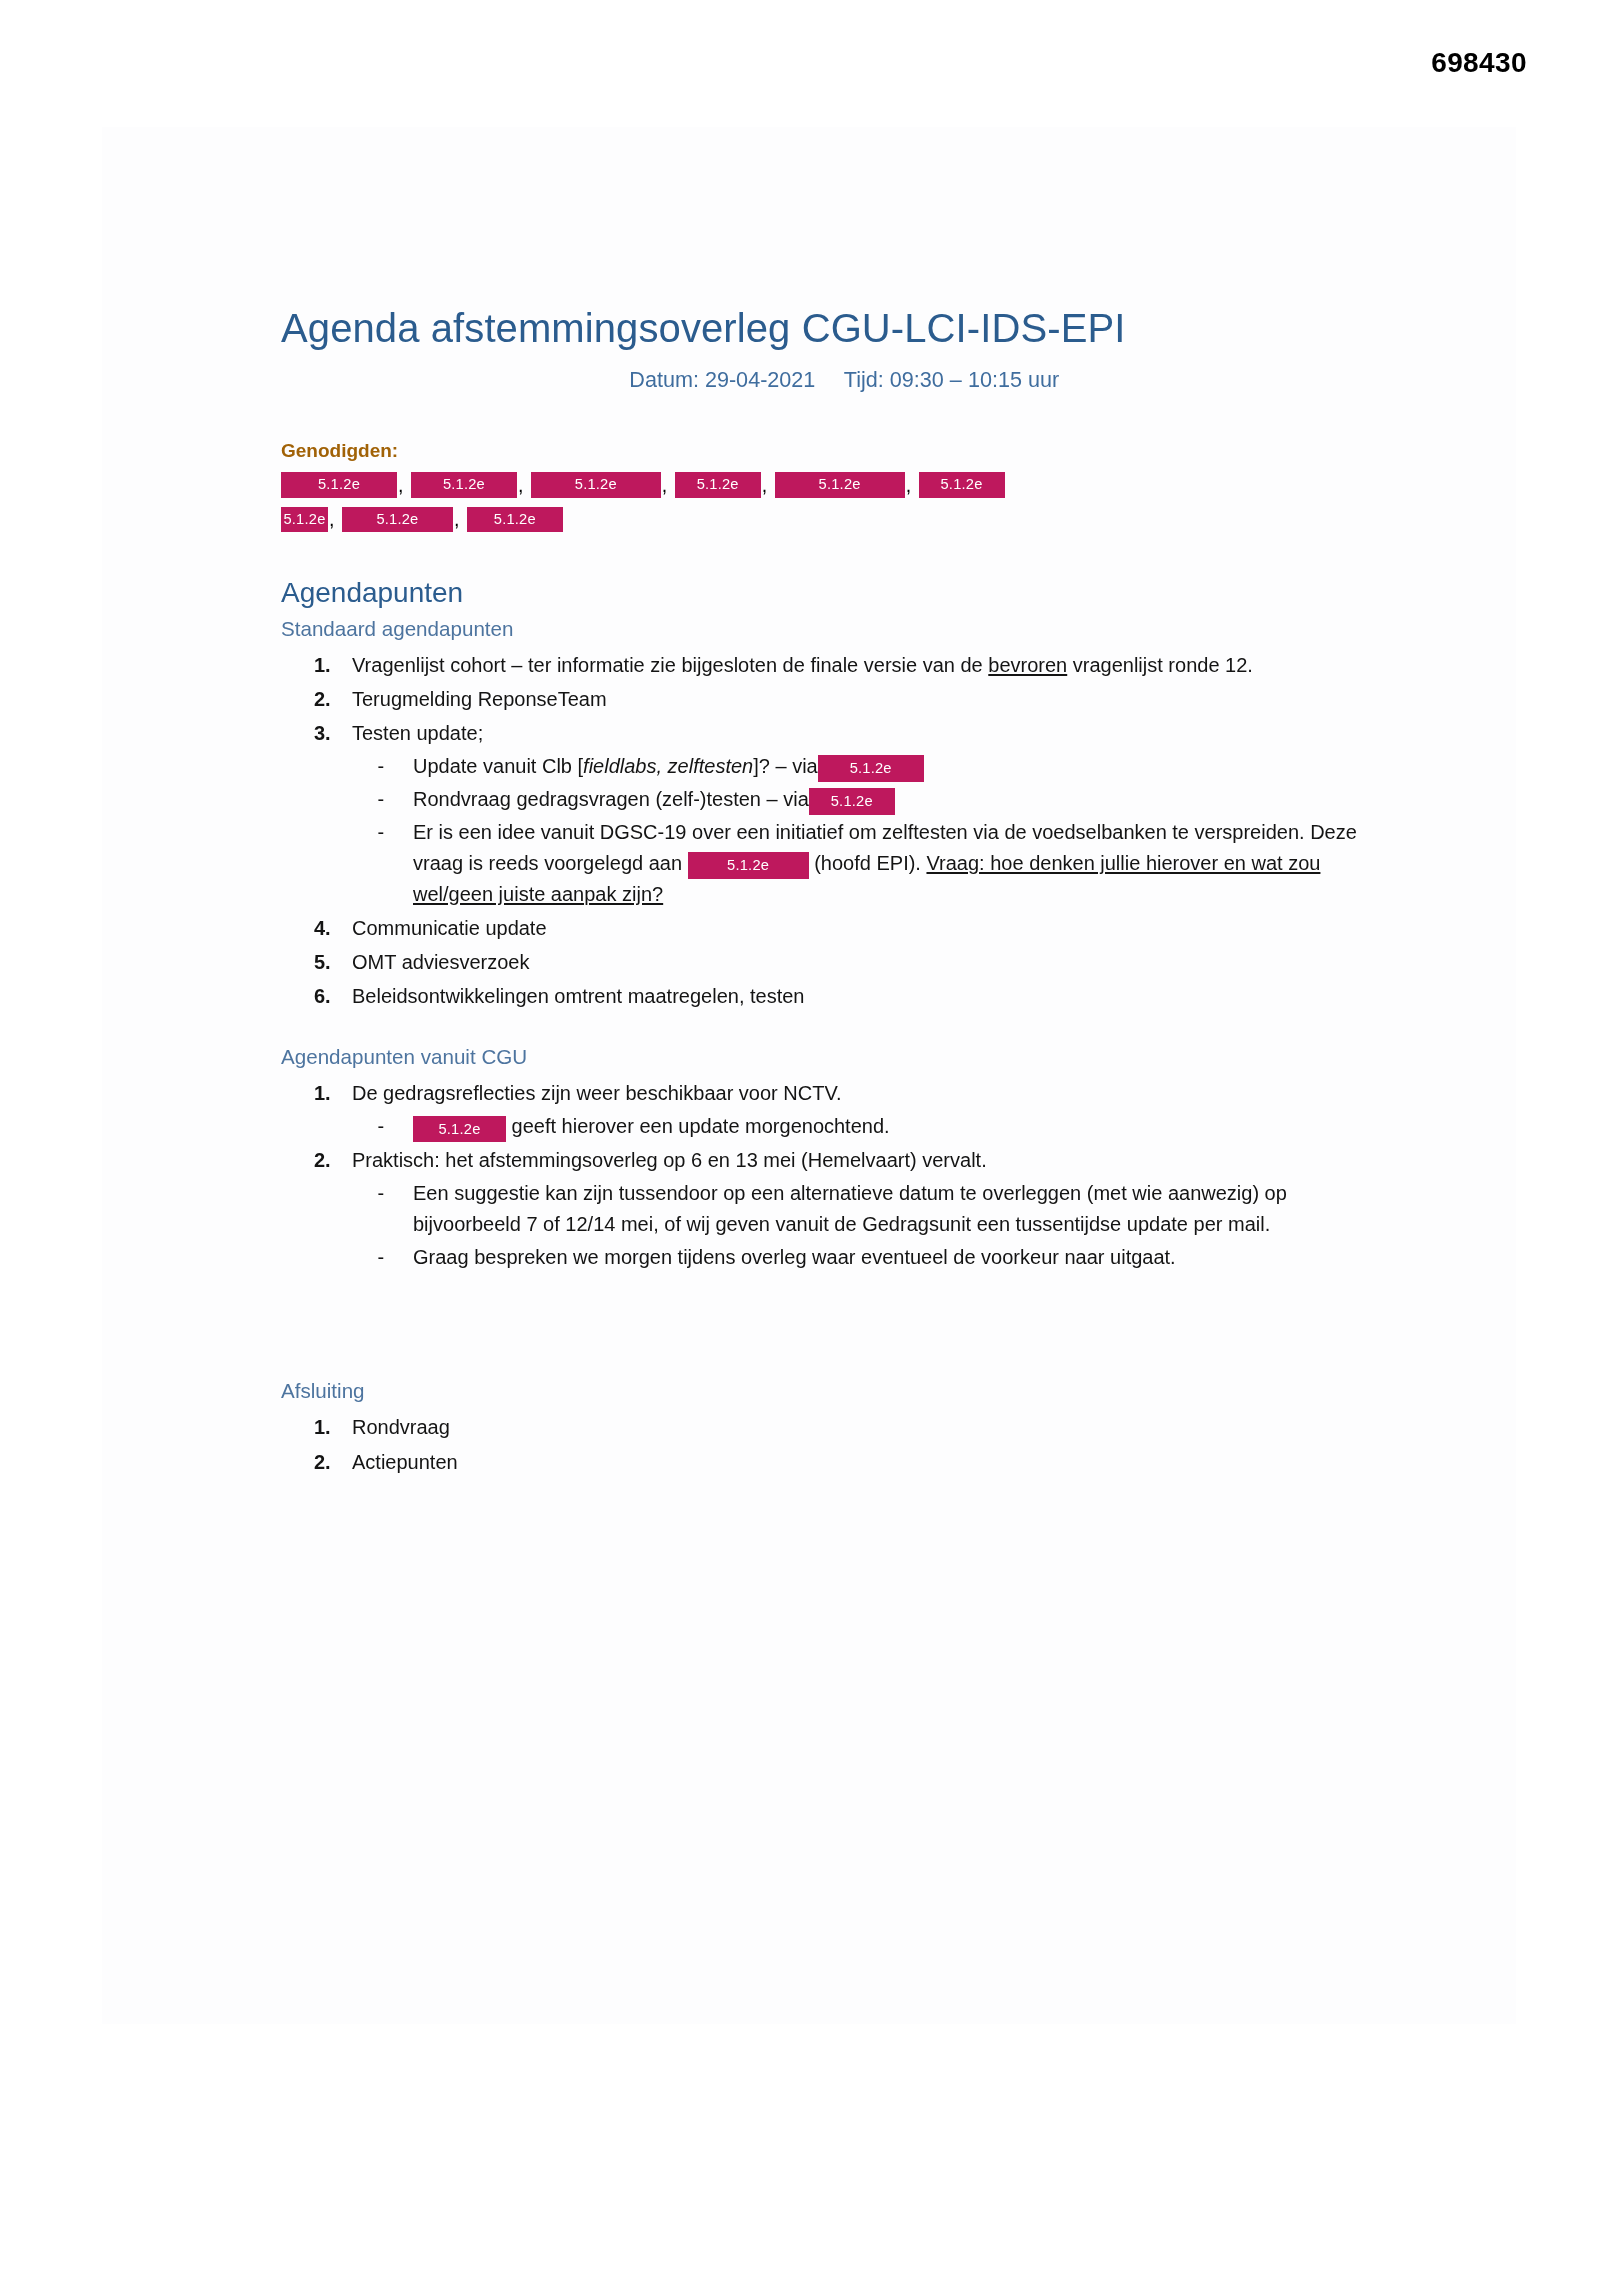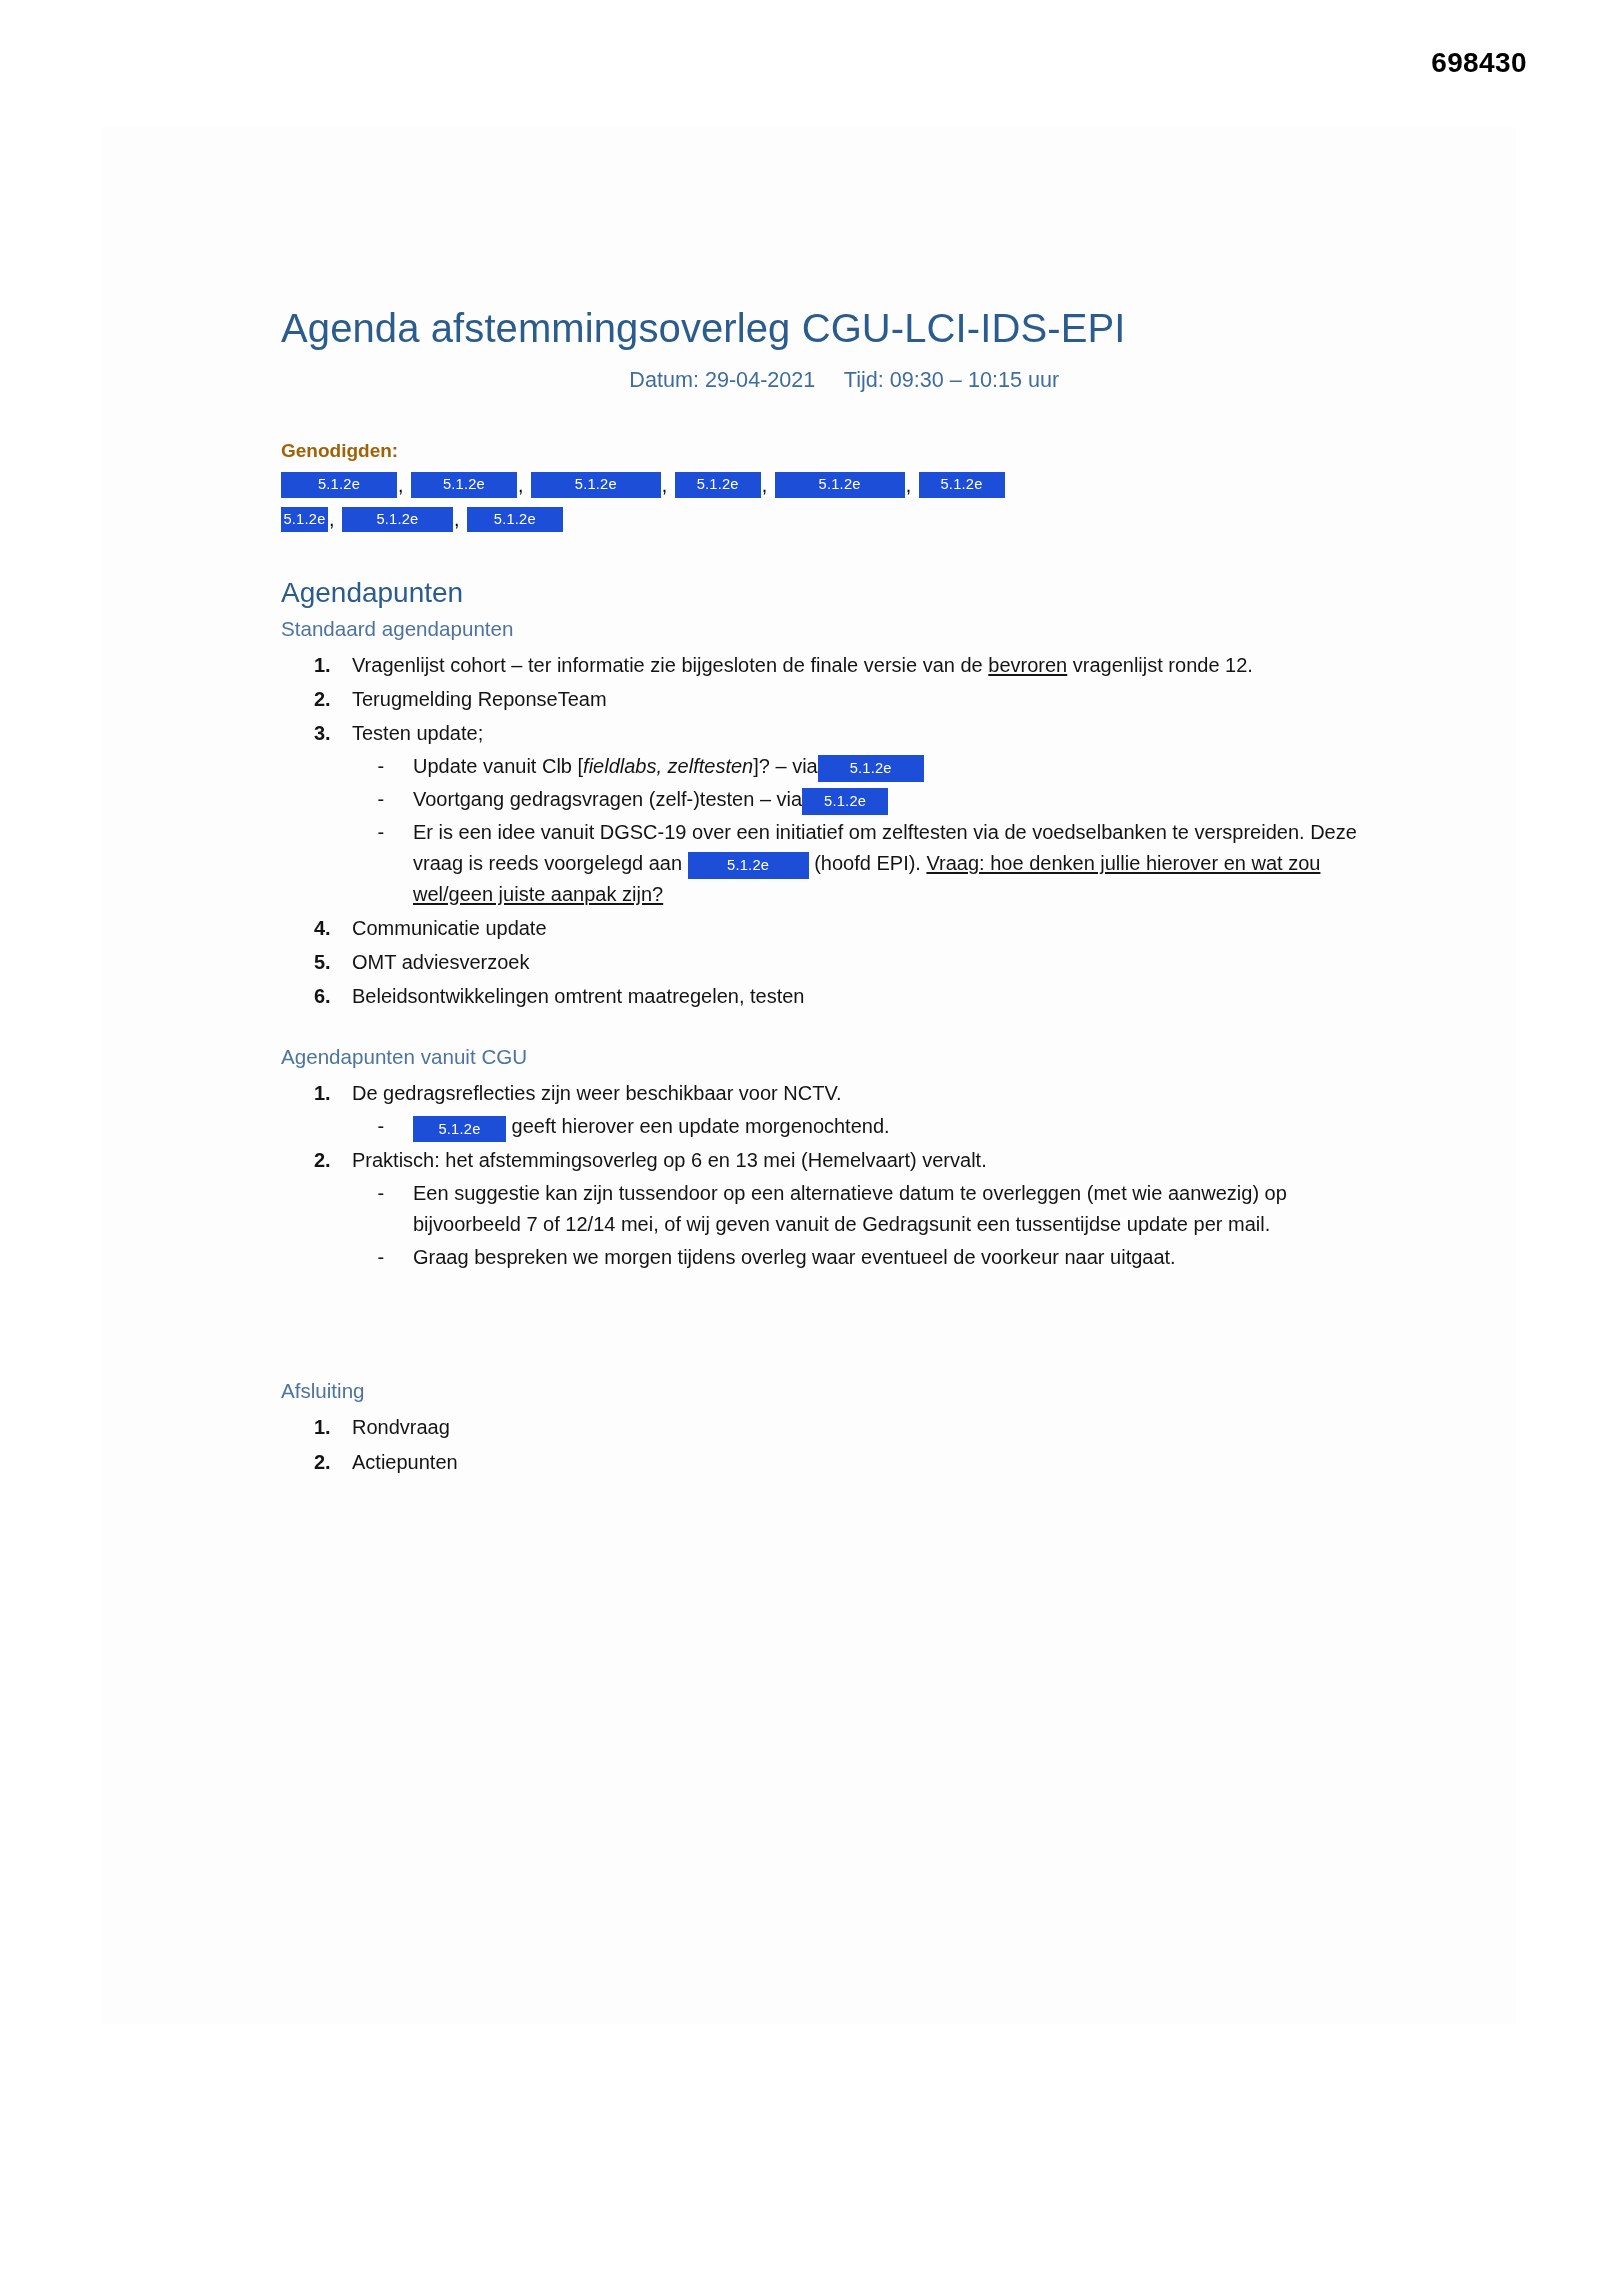--- a/index.html
+++ b/index.html
@@ -101,21 +101,21 @@
 
   
   .gap-invitees { height: 45px; }
   .gap-before-agenda { height: 37px; }
   .gap-section { height: 29px; }
   .gap-before-afsluiting { height: 102px; }
 
   
   .redaction {
     display: inline-block;
-    background: #1d4ed8;
+    background: #be185d;
     color: #ffffff;
     font-family: "Liberation Sans", sans-serif;
     font-size: 14.7px;
     line-height: 25.5px;
     height: 25.5px;
     text-align: center;
     vertical-align: middle;
     letter-spacing: 0.2px;
     box-sizing: border-box;
   }
@@ -245,21 +245,21 @@
       </li>
 
       <li>
         <span class="num-marker">3.</span><span>Testen update;</span>
 
         <ul class="dash-list">
           <li>
             <span class="dash-marker">-</span><span>Update vanuit Clb [</span><span class="it">fieldlabs, zelftesten</span><span>]? – via</span><span class="redaction inline-chip" style="width:106px">5.1.2e</span>
           </li>
           <li>
-            <span class="dash-marker">-</span><span>Voortgang gedragsvragen (zelf-)testen – via</span><span class="redaction inline-chip" style="width:86px">5.1.2e</span>
+            <span class="dash-marker">-</span><span>Rondvraag gedragsvragen (zelf-)testen – via</span><span class="redaction inline-chip" style="width:86px">5.1.2e</span>
           </li>
           <li>
             <span class="dash-marker">-</span><span>Er is een idee vanuit DGSC-19 over een initiatief om zelftesten via de voedselbanken te verspreiden. Deze vraag is reeds voorgelegd aan </span><span class="redaction inline-chip" style="width:121px">5.1.2e</span><span> (hoofd EPI). </span><span class="u">Vraag: hoe denken jullie hierover en wat zou wel/geen juiste aanpak zijn?</span>
           </li>
         </ul>
       </li>
 
       <li>
         <span class="num-marker">4.</span><span>Communicatie update</span>
       </li>

